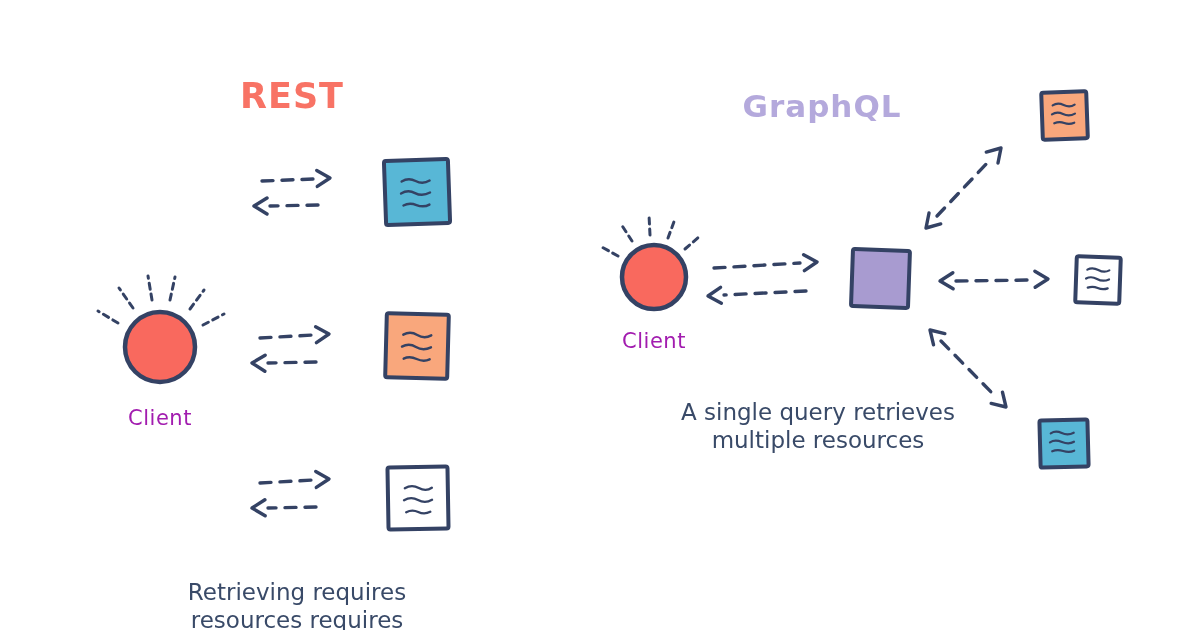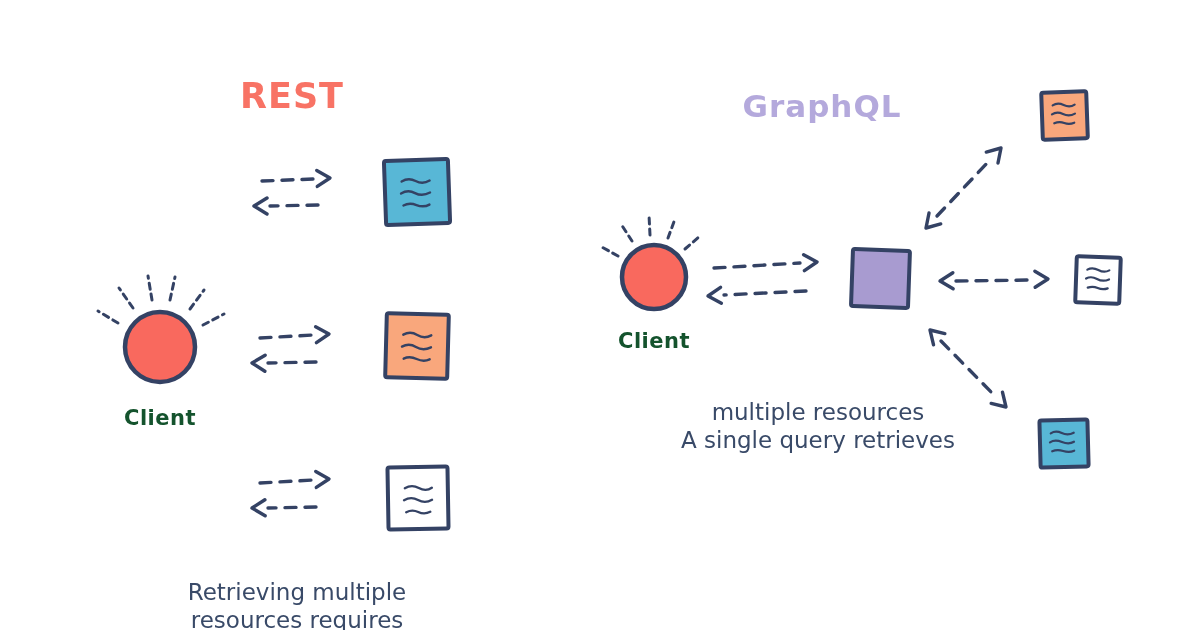--- a/index.html
+++ b/index.html
@@ -38,21 +38,21 @@
     left: 180px; top: 76px; width: 224px;
     font-size: 35px; font-weight: bold; letter-spacing: 1px;
     color: #f87365;
   }
   .graphql-title {
     left: 702px; top: 88px; width: 240px;
     font-size: 31px; font-weight: bold; letter-spacing: 1px;
     color: #b4a9dc;
   }
   .client-label {
-    font-size: 21px; font-weight: bold; color: #14532d; letter-spacing: 0.5px;
+    font-size: 21px; font-weight: normal; color: #a21caf; letter-spacing: 0.5px;
   }
   .client-label.rest  { left: 80px;  top: 406px; width: 160px; }
   .client-label.gql   { left: 574px; top: 329px; width: 160px; }
   .caption {
     font-size: 23px; color: #394a68; line-height: 28px;
   }
   .caption.rest { left: 147px; top: 578px; width: 300px; }
   .caption.gql  { left: 658px; top: 398px; width: 320px; }
 </style>
 </head>
@@ -220,22 +220,22 @@
 
   <div class="txt rest-title">REST</div>
 
   <div class="txt graphql-title">GraphQL</div>
 
   <div class="txt client-label rest">Client</div>
 
   <div class="txt client-label gql">Client</div>
 
   <div class="txt caption rest">
-    <div>Retrieving multiple</div>
+    <div>Retrieving requires</div>
     <div>resources requires</div>
   </div>
 
   <div class="txt caption gql">
+    <div>A single query retrieves</div>
     <div>multiple resources</div>
-    <div>A single query retrieves</div>
   </div>
 
 </div>
 
 </body></html>

